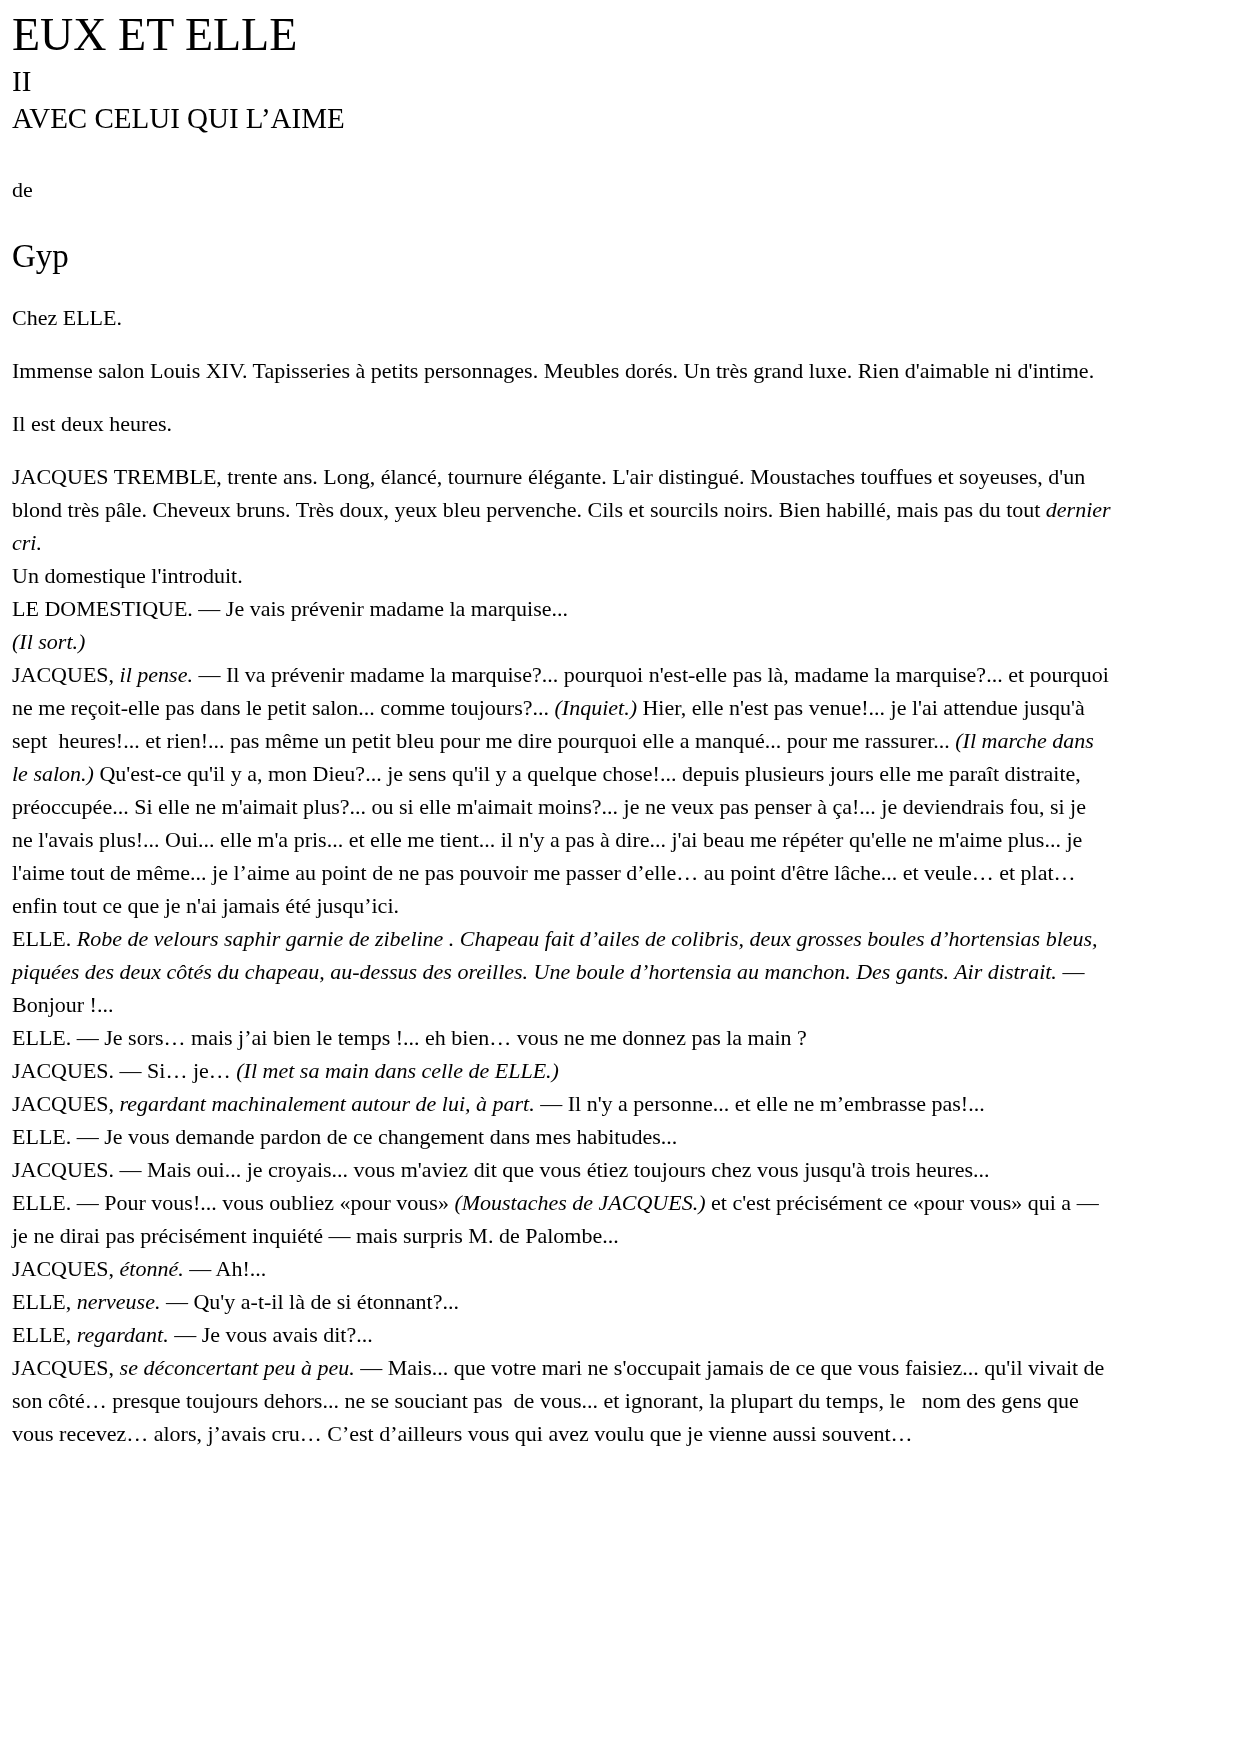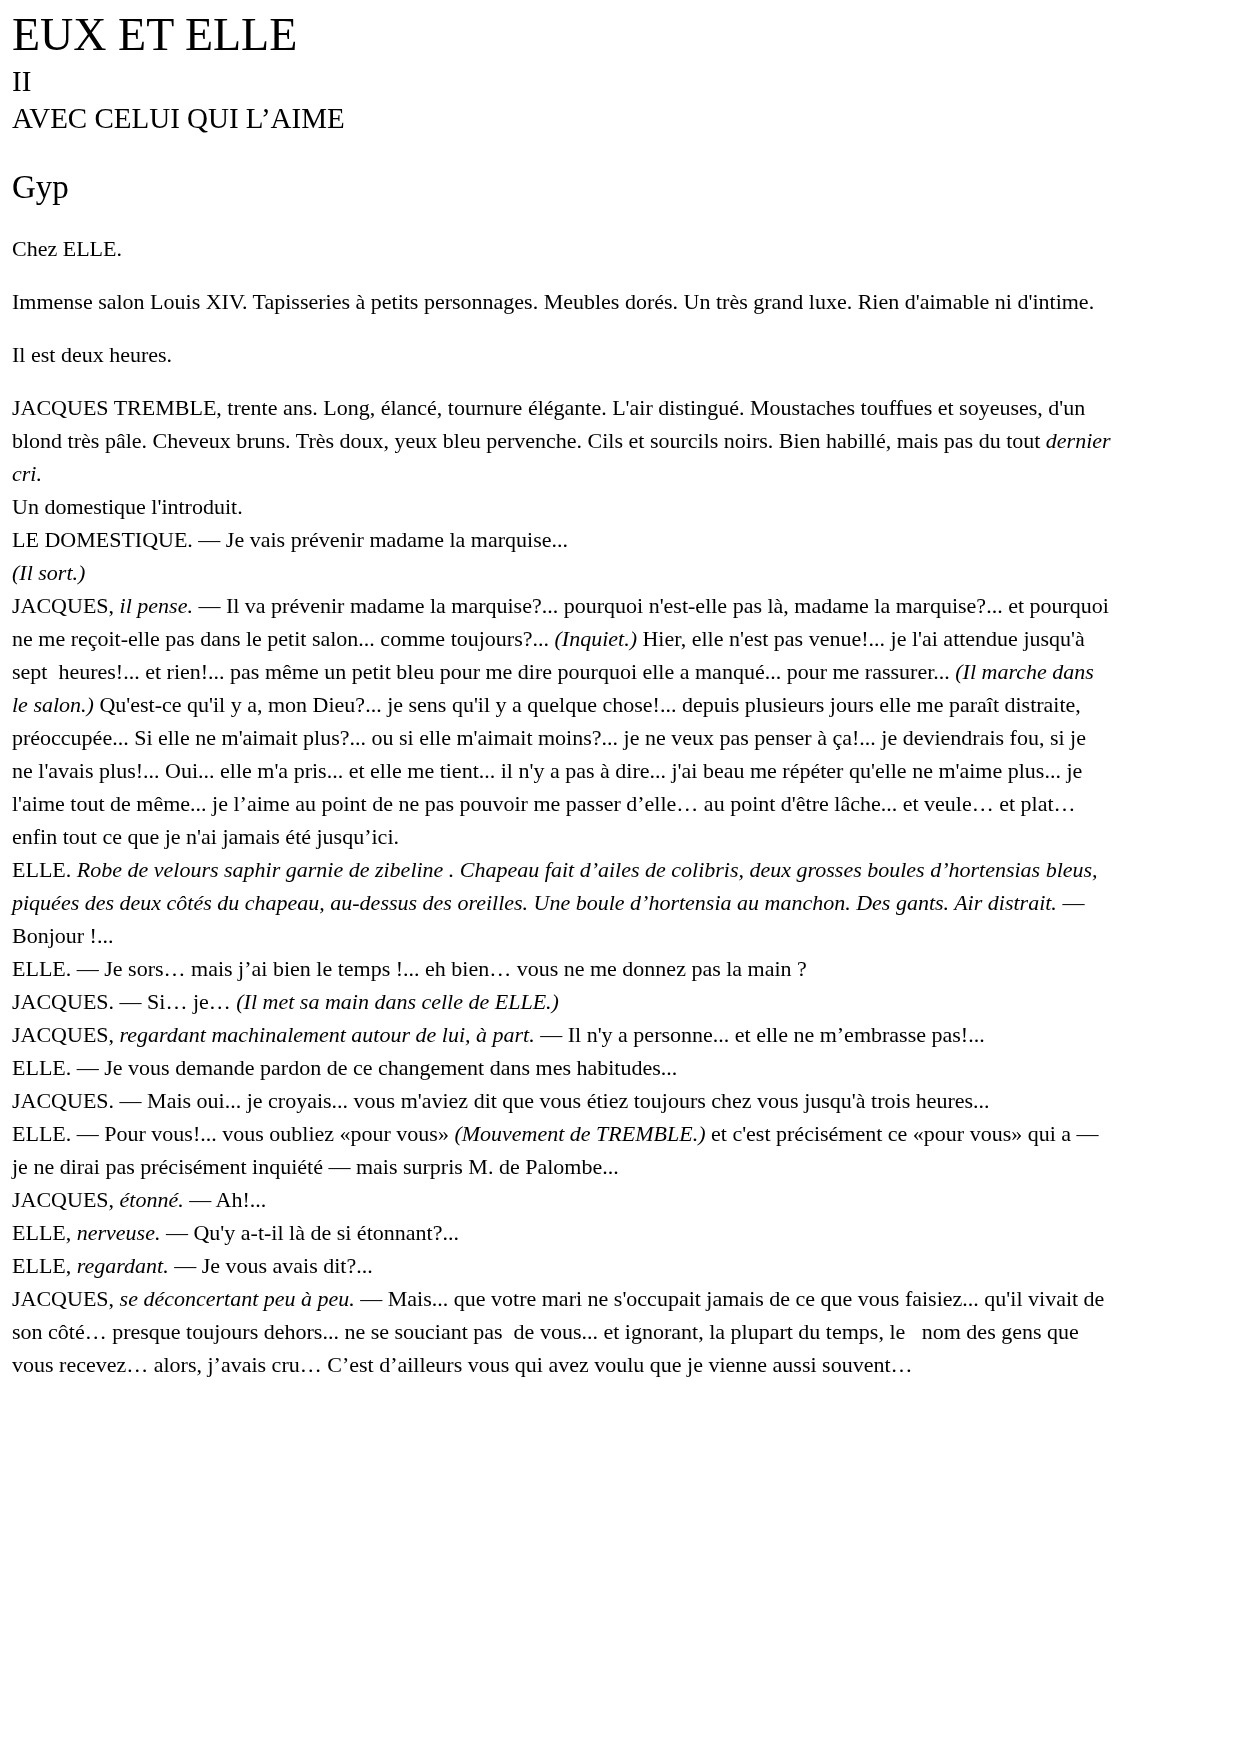--- a/index.html
+++ b/index.html
@@ -36,35 +36,36 @@
   p.m-chez { margin-top: 24px; }
   p.m-gap  { margin-top: 20px; }
 </style>
 </head>
 <body>
 
 <div class="doc">
   <h1 class="title">EUX ET ELLE</h1>
   <div class="subtitle">II</div>
   <div class="subtitle">AVEC CELUI QUI L’AIME</div>
+  <div class="byline">de</div>
   <div class="author">Gyp</div>
   <div id="doc-body">
       <p class="para m-chez"><span>Chez ELLE.</span></p>
       <p class="para m-gap"><span>Immense salon Louis XIV. Tapisseries à petits personnages. Meubles dorés. Un très grand luxe. Rien d'aimable ni d'intime.</span></p>
       <p class="para m-gap"><span>Il est deux heures.</span></p>
       <p class="para m-gap"><span>JACQUES TREMBLE, trente ans. Long, élancé, tournure élégante. L'air distingué. Moustaches touffues et soyeuses, d'un blond très pâle. Cheveux bruns. Très doux, yeux bleu pervenche. Cils et sourcils noirs. Bien habillé, mais pas du tout </span><i>dernier cri.</i></p>
       <p class="para"><span>Un domestique l'introduit.</span></p>
       <p class="para"><span>LE DOMESTIQUE. — Je vais prévenir madame la marquise...</span></p>
       <p class="para"><i>(Il sort.)</i></p>
       <p class="para"><span>JACQUES, </span><i>il pense.</i><span> — Il va prévenir madame la marquise?... pourquoi n'est-elle pas là, madame la marquise?... et pourquoi ne me reçoit-elle pas dans le petit salon... comme toujours?... </span><i>(Inquiet.)</i><span> Hier, elle n'est pas venue!... je l'ai attendue jusqu'à sept  heures!... et rien!... pas même un petit bleu pour me dire pourquoi elle a manqué... pour me rassurer... </span><i>(Il marche dans le salon.)</i><span> Qu'est-ce qu'il y a, mon Dieu?... je sens qu'il y a quelque chose!... depuis plusieurs jours elle me paraît distraite,  préoccupée... Si elle ne m'aimait plus?... ou si elle m'aimait moins?... je ne veux pas penser à ça!... je deviendrais fou, si je ne l'avais plus!... Oui... elle m'a pris... et elle me tient... il n'y a pas à dire... j'ai beau me répéter qu'elle ne m'aime plus... je l'aime tout de même... je l’aime au point de ne pas pouvoir me passer d’elle… au point d'être lâche... et veule… et plat… enfin tout ce que je n'ai jamais été jusqu’ici.</span></p>
       <p class="para"><span>ELLE. </span><i>Robe de velours saphir garnie de zibeline . Chapeau fait d’ailes de colibris, deux grosses boules d’hortensias bleus, piquées des deux côtés du chapeau, au-dessus des oreilles. Une boule d’hortensia au manchon. Des gants. Air distrait.</i><span> — Bonjour !...</span></p>
       <p class="para"><span>ELLE. — Je sors… mais j’ai bien le temps !... eh bien… vous ne me donnez pas la main ?</span></p>
       <p class="para"><span>JACQUES. — Si… je… </span><i>(Il met sa main dans celle de ELLE.)</i></p>
       <p class="para"><span>JACQUES, </span><i>regardant machinalement autour de lui, à part.</i><span> — Il n'y a personne... et elle ne m’embrasse pas!...</span></p>
       <p class="para"><span>ELLE. — Je vous demande pardon de ce changement dans mes habitudes...</span></p>
       <p class="para"><span>JACQUES. — Mais oui... je croyais... vous m'aviez dit que vous étiez toujours chez vous jusqu'à trois heures...</span></p>
-      <p class="para"><span>ELLE. — Pour vous!... vous oubliez «pour vous» </span><i>(Mouvement de TREMBLE.)</i><span> et c'est précisément ce «pour vous» qui a — je ne dirai pas précisément inquiété — mais surpris M. de Palombe...</span></p>
+      <p class="para"><span>ELLE. — Pour vous!... vous oubliez «pour vous» </span><i>(Moustaches de JACQUES.)</i><span> et c'est précisément ce «pour vous» qui a — je ne dirai pas précisément inquiété — mais surpris M. de Palombe...</span></p>
       <p class="para"><span>JACQUES, </span><i>étonné.</i><span> — Ah!...</span></p>
       <p class="para"><span>ELLE, </span><i>nerveuse.</i><span> — Qu'y a-t-il là de si étonnant?...</span></p>
       <p class="para"><span>ELLE, </span><i>regardant.</i><span> — Je vous avais dit?...</span></p>
       <p class="para"><span>JACQUES, </span><i>se déconcertant peu à peu.</i><span> — Mais... que votre mari ne s'occupait jamais de ce que vous faisiez... qu'il vivait de son côté… presque toujours dehors... ne se souciant pas  de vous... et ignorant, la plupart du temps, le   nom des gens que vous recevez… alors, j’avais cru… C’est d’ailleurs vous qui avez voulu que je vienne aussi souvent…</span></p>
     </div>
 </div>
 
 </body></html>

